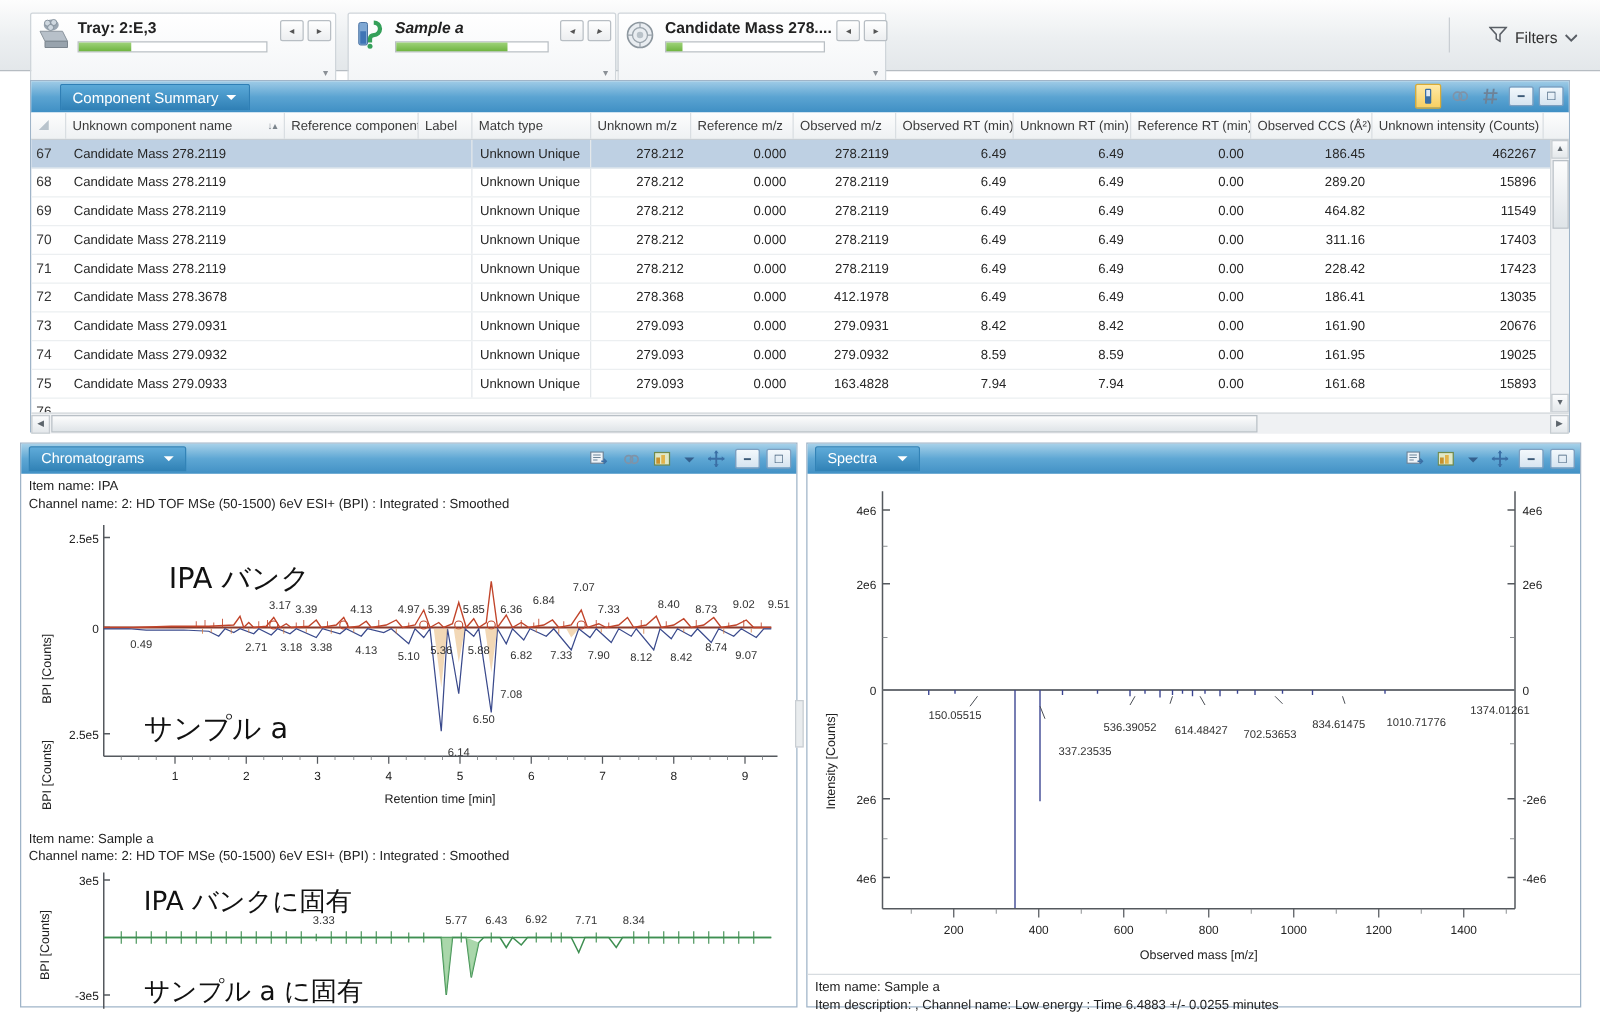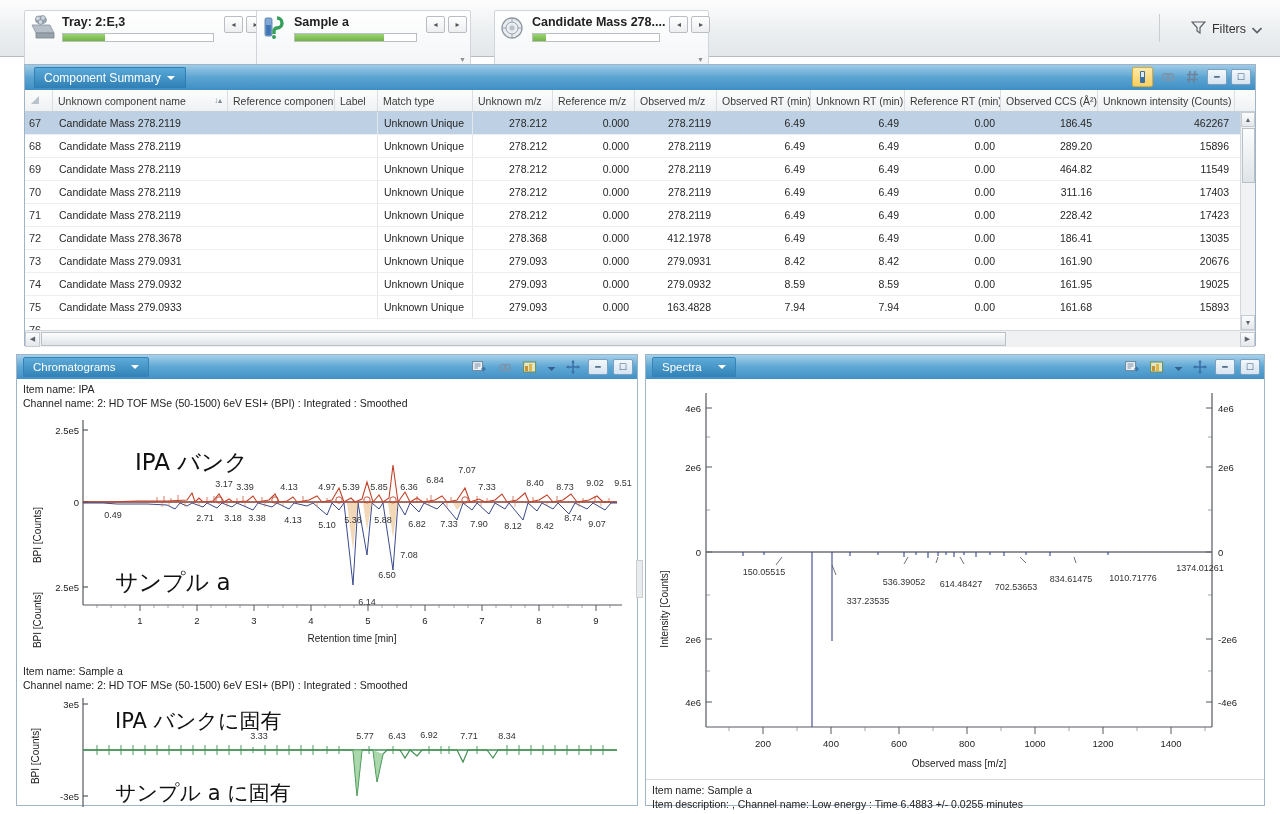--- a/index.html
+++ b/index.html
@@ -21,21 +21,21 @@
     border-bottom: 1px solid #b6bcc2;
   }
   .nav-group {
     position: absolute; top: 10px; height: 56px;
     display: flex; align-items: flex-start;
     background: linear-gradient(#ffffff, #f3f5f7);
     border: 1px solid #cfd5da; border-radius: 2px;
     padding: 2px 3px 2px 5px;
   }
   .ng1 { left: 24px; width: 245px; }
-  .ng2 { left: 256px; width: 215px; }
+  .ng2 { left: 278px; width: 215px; font-style: italic; }
   .ng3 { left: 494px; width: 215px; }
 
   .ng-icon { width: 26px; height: 32px; flex: 0 0 26px; position: relative; margin-right: 6px; }
   .ng-body { flex: 1; padding-top: 2px; }
   .ng-label {
     font-size: 12.5px; font-weight: bold; color: #222; white-space: nowrap;
     overflow: hidden; text-overflow: ellipsis; line-height: 14px;
   }
   .ng-prog {
     margin-top: 4px; height: 9px; width: 96%;
@@ -61,21 +61,21 @@
   
   .cs-panel {
     position: absolute; left: 24px; top: 64px; width: 1232px; height: 282px;
     border: 1px solid #9fb4c8; background: #ffffff;
   }
   .cs-title {
     height: 25px; background: linear-gradient(#9fcbe6, #5ba4d2 50%, #3f8fc4);
     display: flex; align-items: center; position: relative;
   }
   .cs-tab {
-    margin-left: 9px; padding: 3px 10px 3px 9px; font-size: 12px; color: #ffffff;
+    margin-left: 23px; padding: 3px 10px 3px 9px; font-size: 12px; color: #ffffff;
     background: linear-gradient(#5aa9d8, #2f7fb5); border: 1px solid #2f7fb5;
     border-bottom: none; border-radius: 2px 2px 0 0;
     display: flex; align-items: center; gap: 6px;
   }
   .tri-down { width: 0; height: 0; border-left: 4px solid transparent; border-right: 4px solid transparent; border-top: 4px solid currentColor; }
   .cs-title-right { position: absolute; right: 4px; top: 2px; display: flex; align-items: center; gap: 4px; }
   .tbtn {
     width: 21px; height: 20px; display: flex; align-items: center; justify-content: center;
     font-size: 12px; border-radius: 2px;
   }

